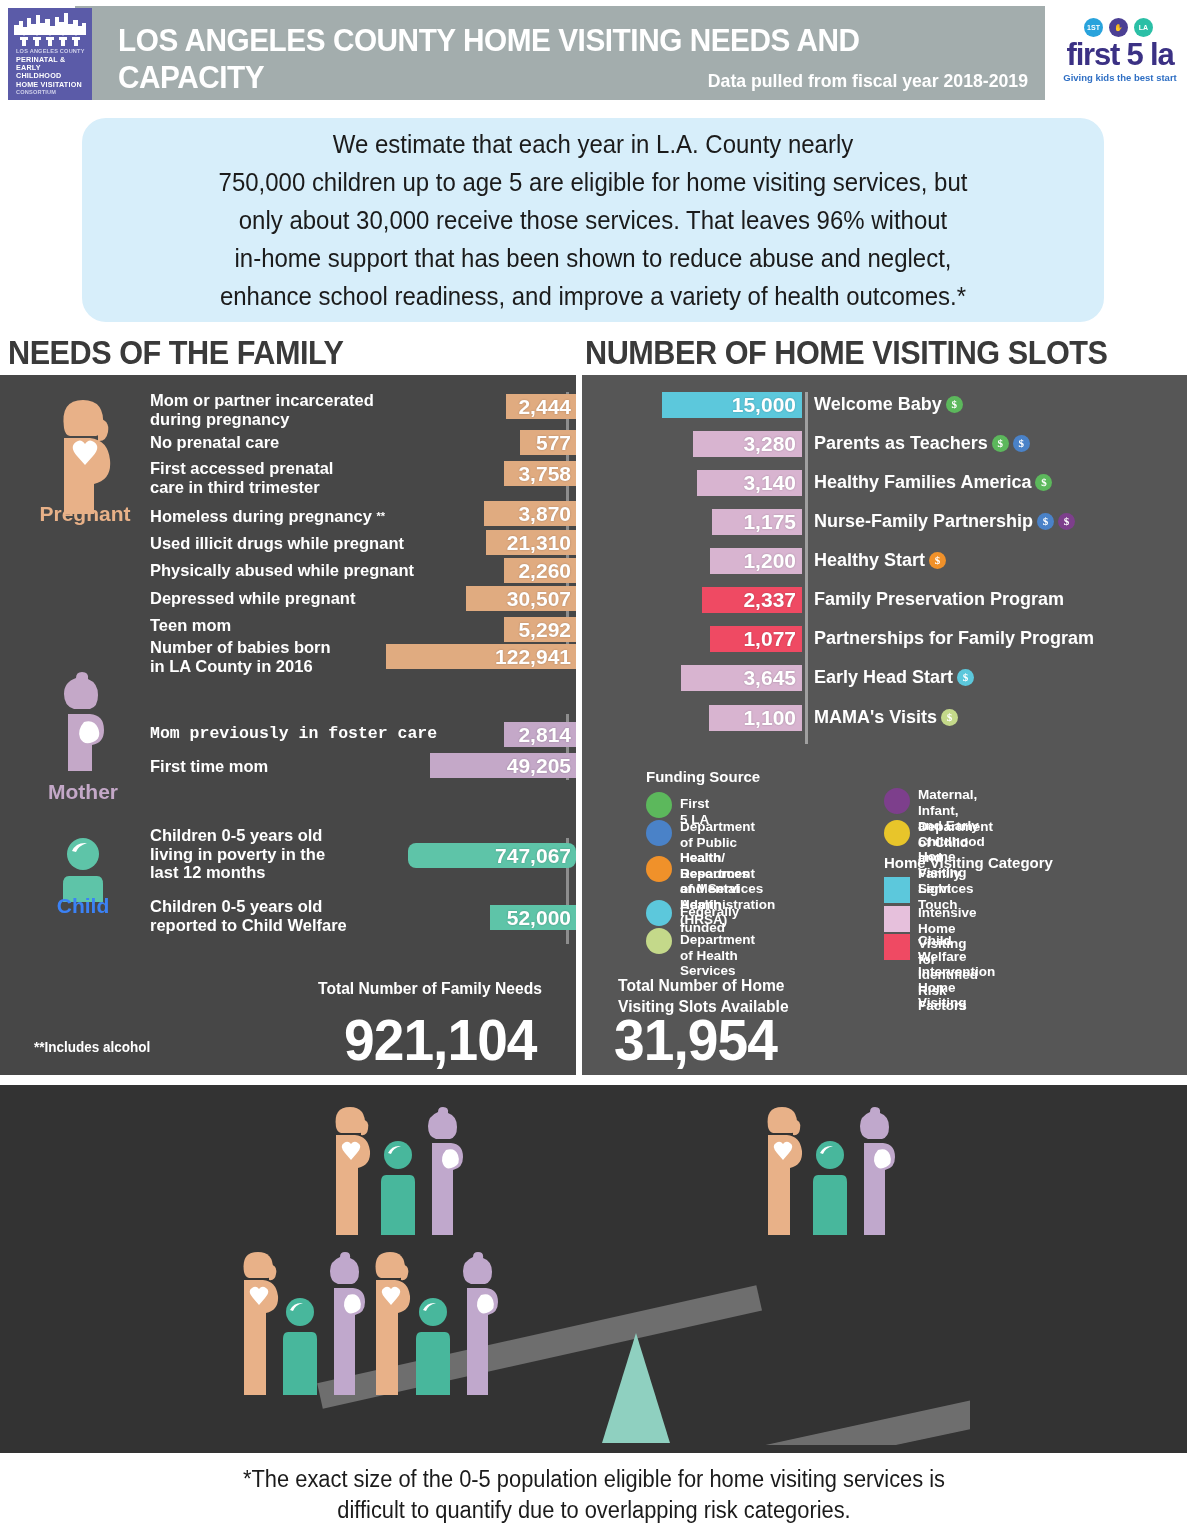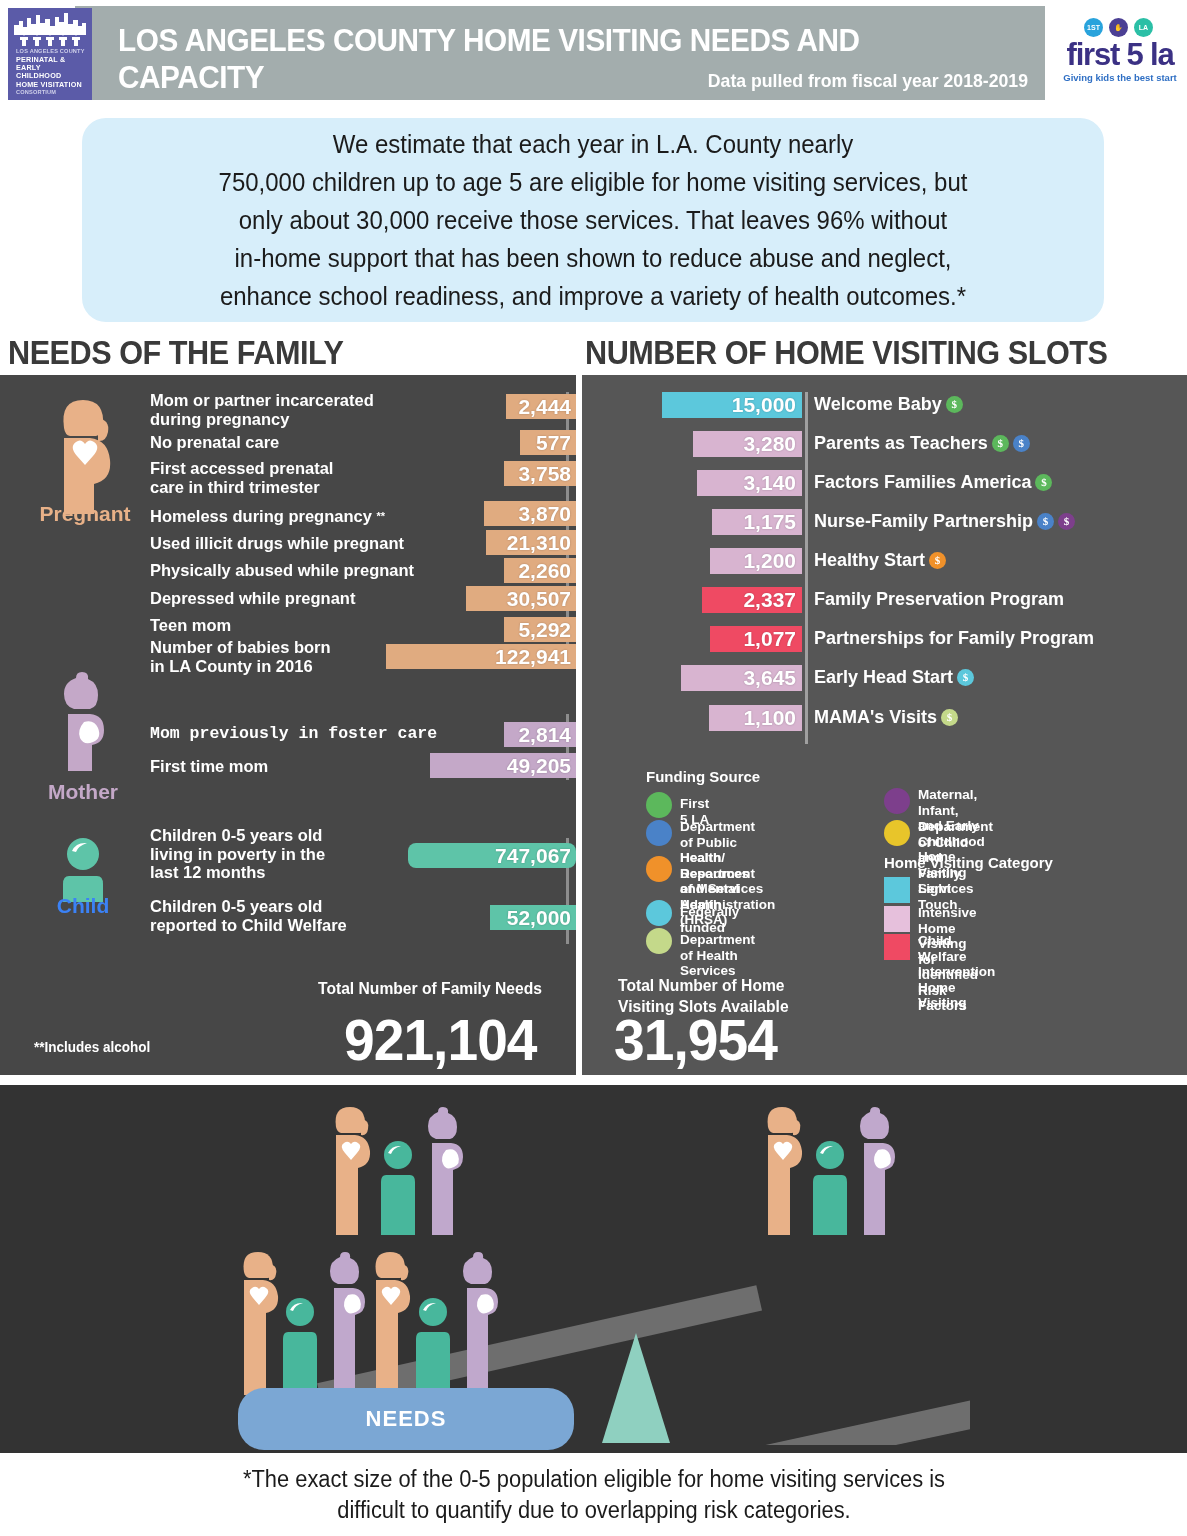--- a/index.html
+++ b/index.html
@@ -391,21 +391,21 @@
 <div class="slot-row" style="top:431px;">
   <div class="slot-bar" style="left:53px;width:109px;background:#d8b4d0;">
       <span>3,280</span>
     </div>
   <div class="slot-name"><span>Parents as Teachers</span><span class="dollar" style="background:#5cb85c;">$</span><span class="dollar" style="background:#4a82c8;">$</span></div>
 </div>
 <div class="slot-row" style="top:470px;">
   <div class="slot-bar" style="left:57px;width:105px;background:#d8b4d0;">
       <span>3,140</span>
     </div>
-  <div class="slot-name"><span>Factors Families America</span><span class="dollar" style="background:#5cb85c;">$</span></div>
+  <div class="slot-name"><span>Healthy Families America</span><span class="dollar" style="background:#5cb85c;">$</span></div>
 </div>
 <div class="slot-row" style="top:509px;">
   <div class="slot-bar" style="left:72px;width:90px;background:#d8b4d0;">
       <span>1,175</span>
     </div>
   <div class="slot-name"><span>Nurse-Family Partnership</span><span class="dollar" style="background:#4a82c8;">$</span><span class="dollar" style="background:#7d3f8c;">$</span></div>
 </div>
 <div class="slot-row" style="top:548px;">
   <div class="slot-bar" style="left:70px;width:92px;background:#d8b4d0;">
       <span>1,200</span>
@@ -575,21 +575,20 @@
     </g>
     <path d="M195 60 q4 -8 13 -7 q-8 2 -10 8 z" fill="#ffffff"></path>
 
     <g fill="#c0a8cc">
       <path d="M245 7 q0 -5 5 -5 q6 0 5 6 q9 3 9 14 q0 10 -7 12 l-14 0 q-8 -2 -8 -13 q0 -10 10 -14 z"></path>
       <path d="M239 38 h19 q12 1 12 14 q0 11 -10 13 l0 80 h-21 z"></path>
     </g>
     <path d="M253 45 q9 -3 12 5 q3 9 -4 12 q-8 4 -11 -3 q-3 -7 3 -14 z" fill="#ffffff"></path>
   </svg>
 
-  <div class="plat" style="left:238px;top:303px;width:336px;height:62px;">NEEDS</div>
 </div>
 
 <div class="footer">
   <div class="footer-text">
     <div>*The exact size of the 0-5 population eligible for home visiting services is</div>
     <div>difficult to quantify due to overlapping risk categories.</div>
   </div>
 </div>
 
 </body></html>

